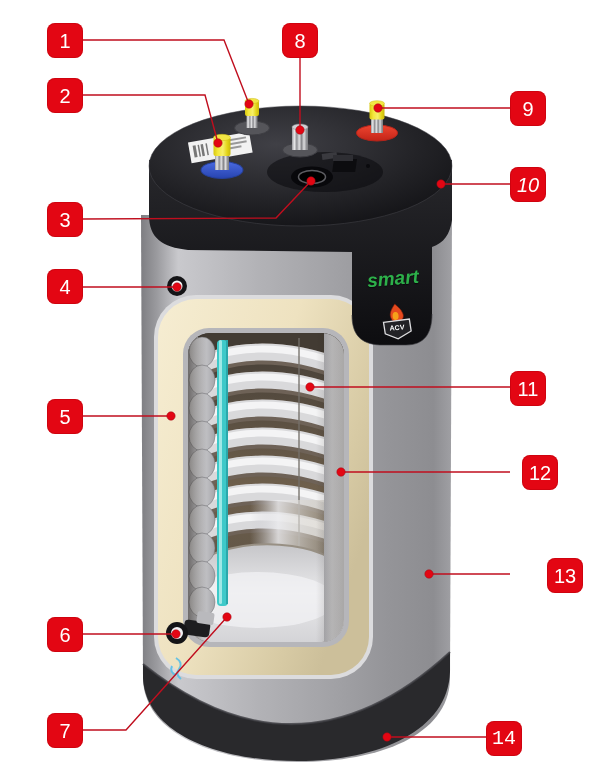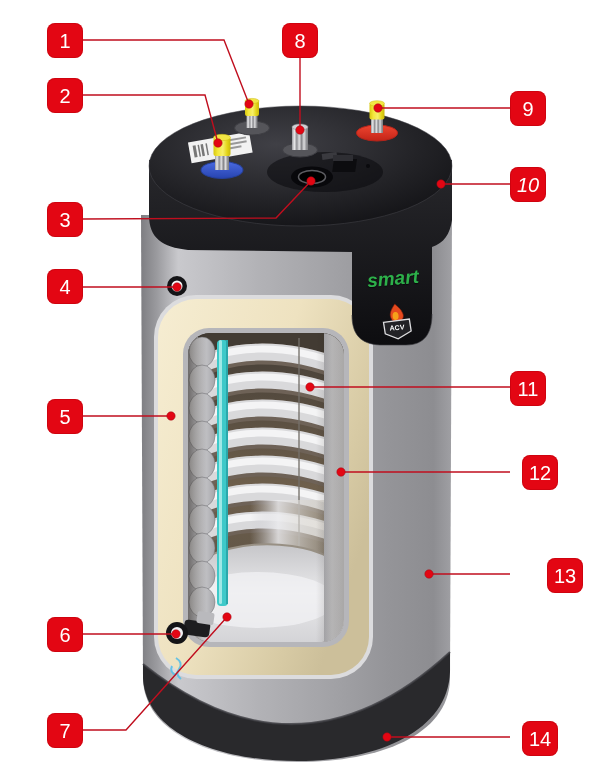--- a/index.html
+++ b/index.html
@@ -352,17 +352,17 @@
     </div>
 <div class="callout" style="left:510px;top:371px;">
       <span>11</span>
     </div>
 <div class="callout" style="left:510px;top:455px;margin-left:12px;">
       <span>12</span>
     </div>
 <div class="callout" style="left:510px;top:558px;margin-left:37px;">
       <span>13</span>
     </div>
-<div class="callout" style="left:522px;top:721px;">
+<div class="callout" style="left:486px;top:721px;font-family:Liberation Mono, monospace;">
       <span>14</span>
     </div>
 
 </div>
 
 </body></html>

